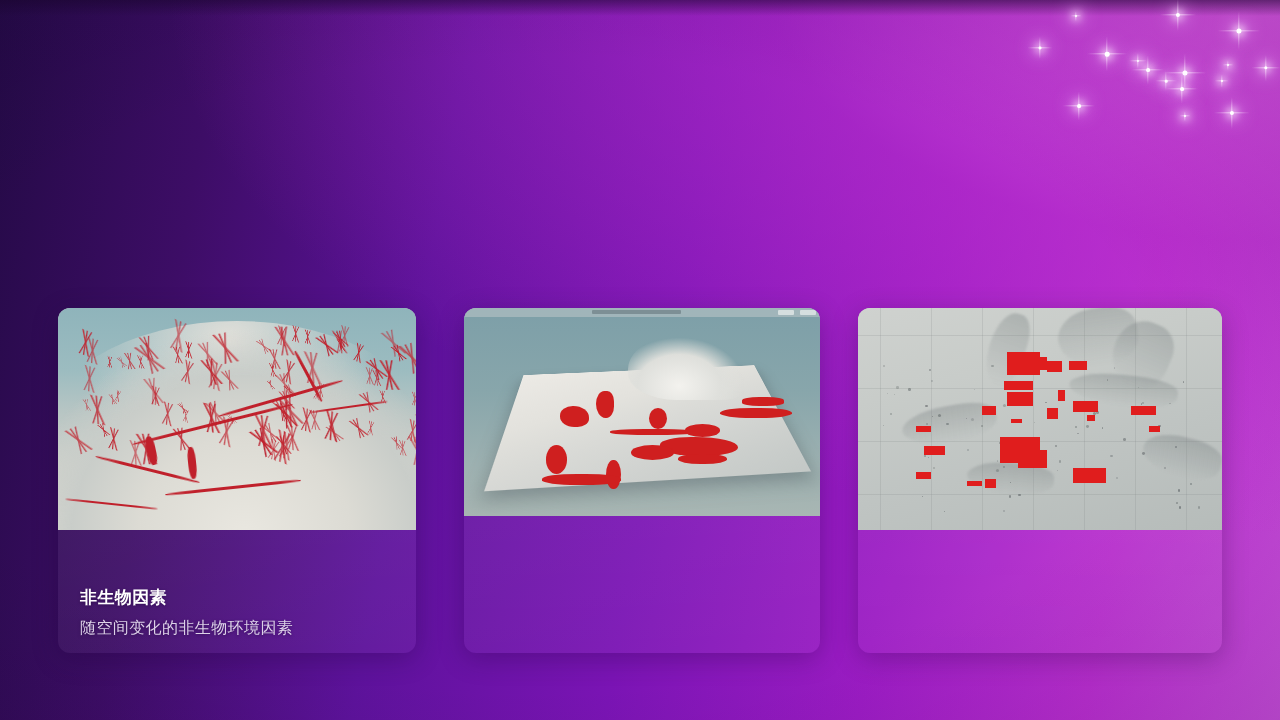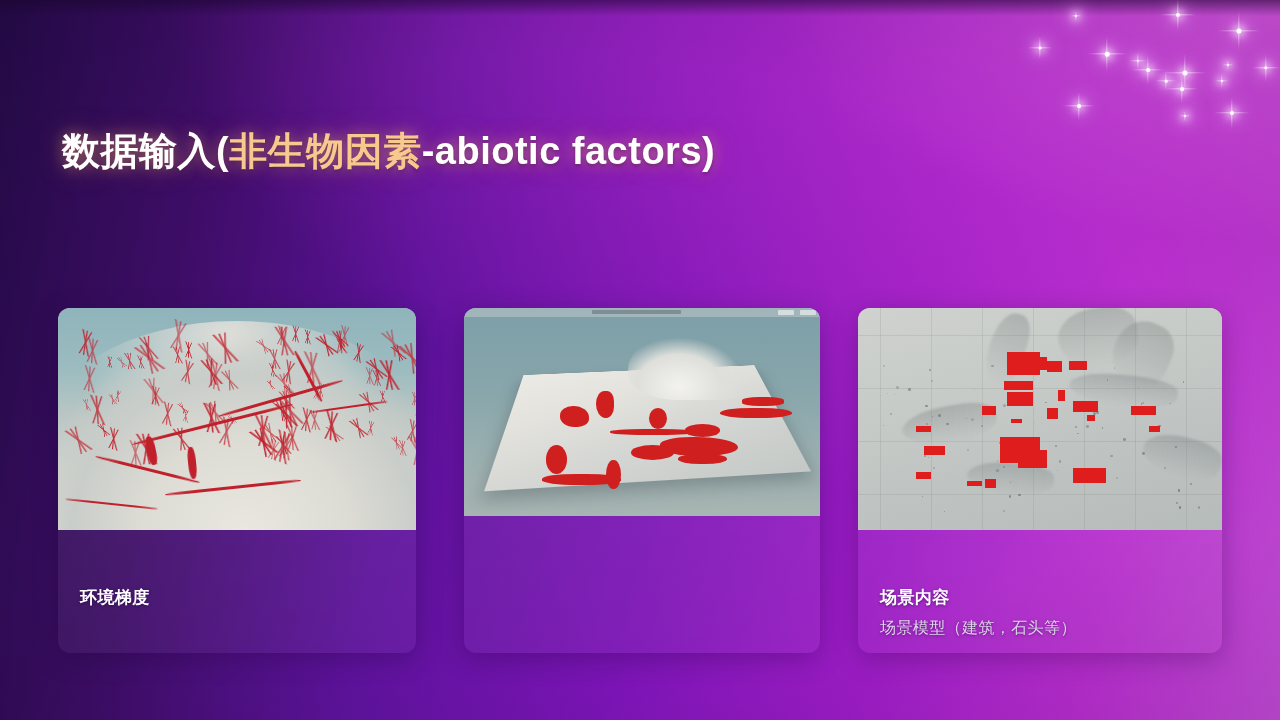--- a/index.html
+++ b/index.html
@@ -219,23 +219,20 @@
         <div class="bv" style="height: 32px; width: 1.4px;"></div>
         <div class="core" style="width: 4.2px; height: 4.2px;"></div>
       </div>
       <div class="spk" style="left: 1185px; top: 116px;">
         <div class="bh" style="width: 10.8px; height: 1.4px;"></div>
         <div class="bv" style="height: 9.6px; width: 1.4px;"></div>
         <div class="core" style="width: 2px; height: 2px;"></div>
       </div>
     </div>
 
-  <h1 id="title">
-    <span class="w">数据输入(</span><span class="o">非生物因素</span><span class="w">-abiotic factors)</span>
-  </h1>
 
   <div id="cards">
 
     <div class="card" id="c0" style="left: 58px; top: 308px; width: 358px; height: 345px;">
       <div class="thumb" id="th0" style="height: 222px;">
         <div class="scene">
           <div class="sky1"></div>
           <div class="t1-mtn"></div>
           <div id="t1fans">
               <div class="t1-fan" style="left: 59.7056%; top: 22.7588%; transform: scale(0.810948) rotate(24.3546deg); opacity: 0.85;"></div>
@@ -340,21 +337,22 @@
               <div class="t1-riv" style="left: 30%; top: 80%; width: 38%; height: 2.8px; transform: rotate(-6deg);"></div>
               <div class="t1-riv" style="left: 62%; top: 30%; width: 16%; height: 2.6px; transform: rotate(62deg);"></div>
               <div class="t1-riv" style="left: 70%; top: 44%; width: 22%; height: 2.4px; transform: rotate(-8deg);"></div>
               <div class="t1-riv" style="left: 2%; top: 88%; width: 26%; height: 2.4px; transform: rotate(6deg);"></div>
               <div class="t1-riv" style="left: 22%; top: 62%; width: 8%; height: 9px; transform: rotate(78deg);"></div>
               <div class="t1-riv" style="left: 33%; top: 68%; width: 9%; height: 8px; transform: rotate(84deg);"></div>
             </div>
         </div>
       </div>
       <div class="cap" id="cp0" style="top: 278px; padding-left: 22px;">
-        <div class="t">环境梯度</div>
+        <div class="t">非生物因素</div>
+        <div class="s">随空间变化的非生物环境因素</div>
       </div>
     </div>
 
     <div class="card" id="c1" style="left: 464px; top: 308px; width: 356px; height: 345px;">
       <div class="thumb" id="th1" style="height: 208px;">
         <div class="scene">
           <div class="sky2"></div>
           <div class="t2-slab"></div>
           <div class="t2-peak"></div>
           <div id="t2waters">
@@ -501,20 +499,16 @@
               <div class="t3-b" style="left: 30%; top: 78%; width: 4%; height: 2%;"></div>
               <div class="t3-b" style="left: 35%; top: 77%; width: 3%; height: 4%;"></div>
               <div class="t3-b" style="left: 16%; top: 53%; width: 4%; height: 3%;"></div>
               <div class="t3-b" style="left: 80%; top: 53%; width: 3%; height: 3%;"></div>
               <div class="t3-b" style="left: 42%; top: 50%; width: 3%; height: 2%;"></div>
               <div class="t3-b" style="left: 63%; top: 48%; width: 2%; height: 3%;"></div>
               <div class="t3-b" style="left: 18%; top: 62%; width: 6%; height: 4%;"></div>
             </div>
         </div>
       </div>
-      <div class="cap" id="cp2" style="top: 278px; padding-left: 22px;">
-        <div class="t">场景内容</div>
-        <div class="s">场景模型（建筑，石头等）</div>
-      </div>
     </div>
 
   </div>
 </div>
 
 </body></html>

